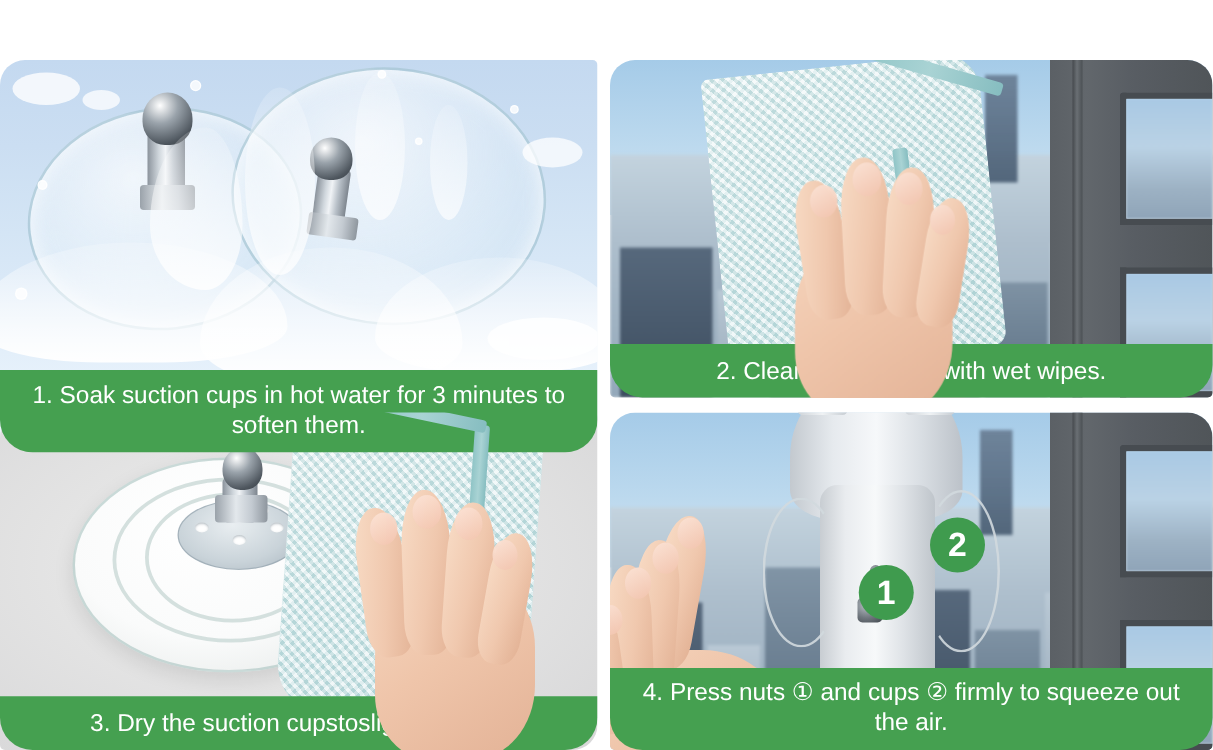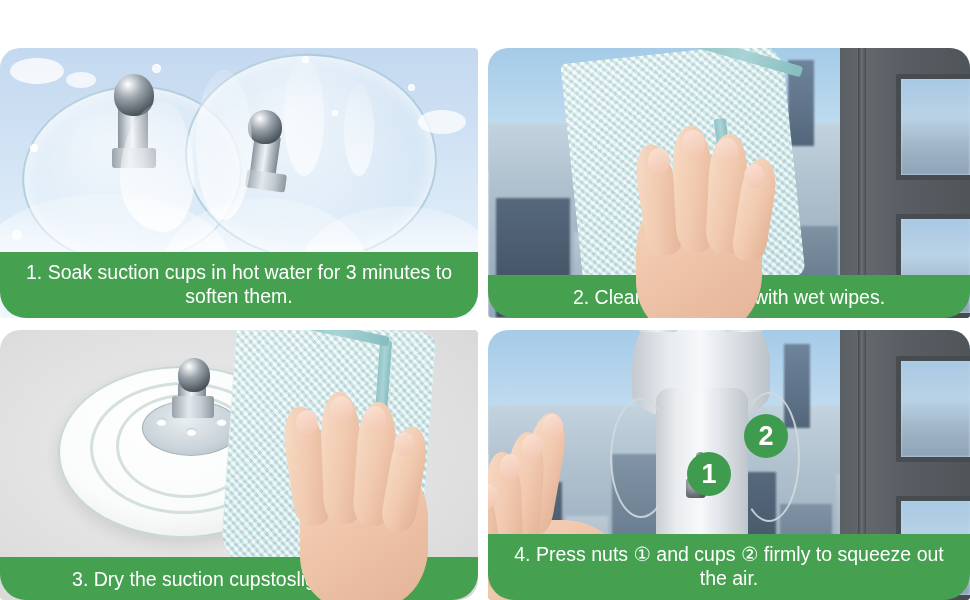--- a/index.html
+++ b/index.html
@@ -42,21 +42,21 @@
     top: 48px;
     left: 0;
     width: 970px;
     height: 552px;
   }
 
   .panel {
     position: absolute;
     overflow: hidden;
   }
-  .panel-1 { left: 0px;   top: 0px;   width: 478px; height: 270px; }
+  .panel-1 { left: 0px;   top: 0px;   width: 478px; height: 314px; }
   .panel-2 { left: 488px; top: 0px;   width: 482px; height: 270px; }
   .panel-3 { left: 0px;   top: 282px; width: 478px; height: 270px; }
   .panel-4 { left: 488px; top: 282px; width: 482px; height: 270px; }
 
   .photo {
     position: absolute;
     left: 0; top: 0; right: 0; bottom: 0;
     overflow: hidden;
   }
   .panel-1 .photo, .panel-3 .photo { border-radius: 20px 4px 20px 4px; }

